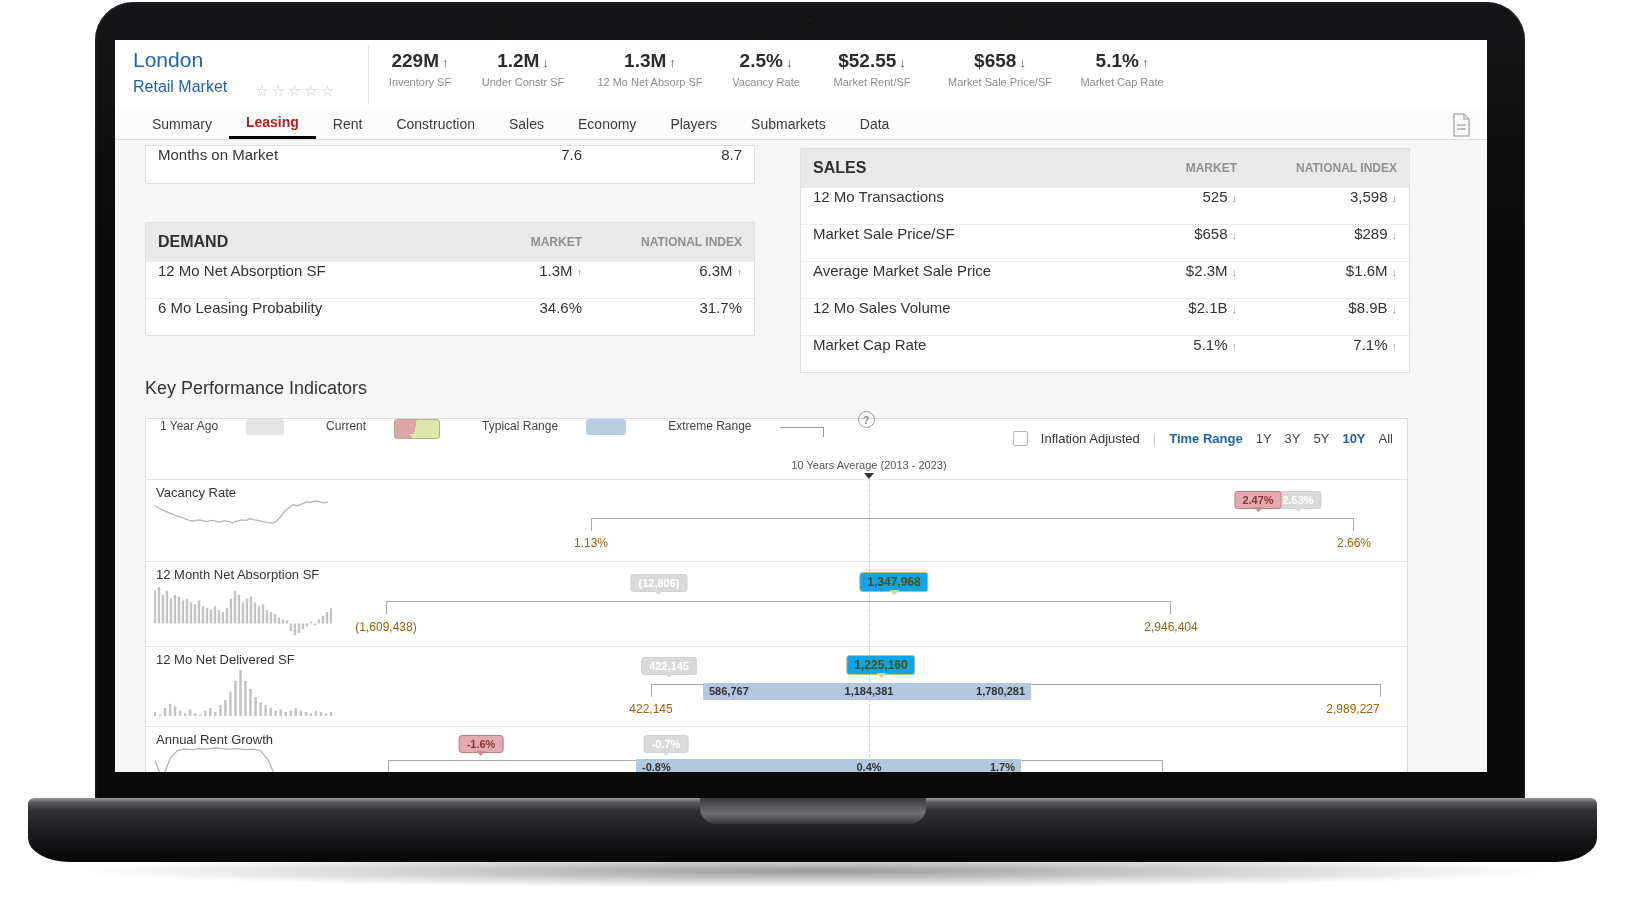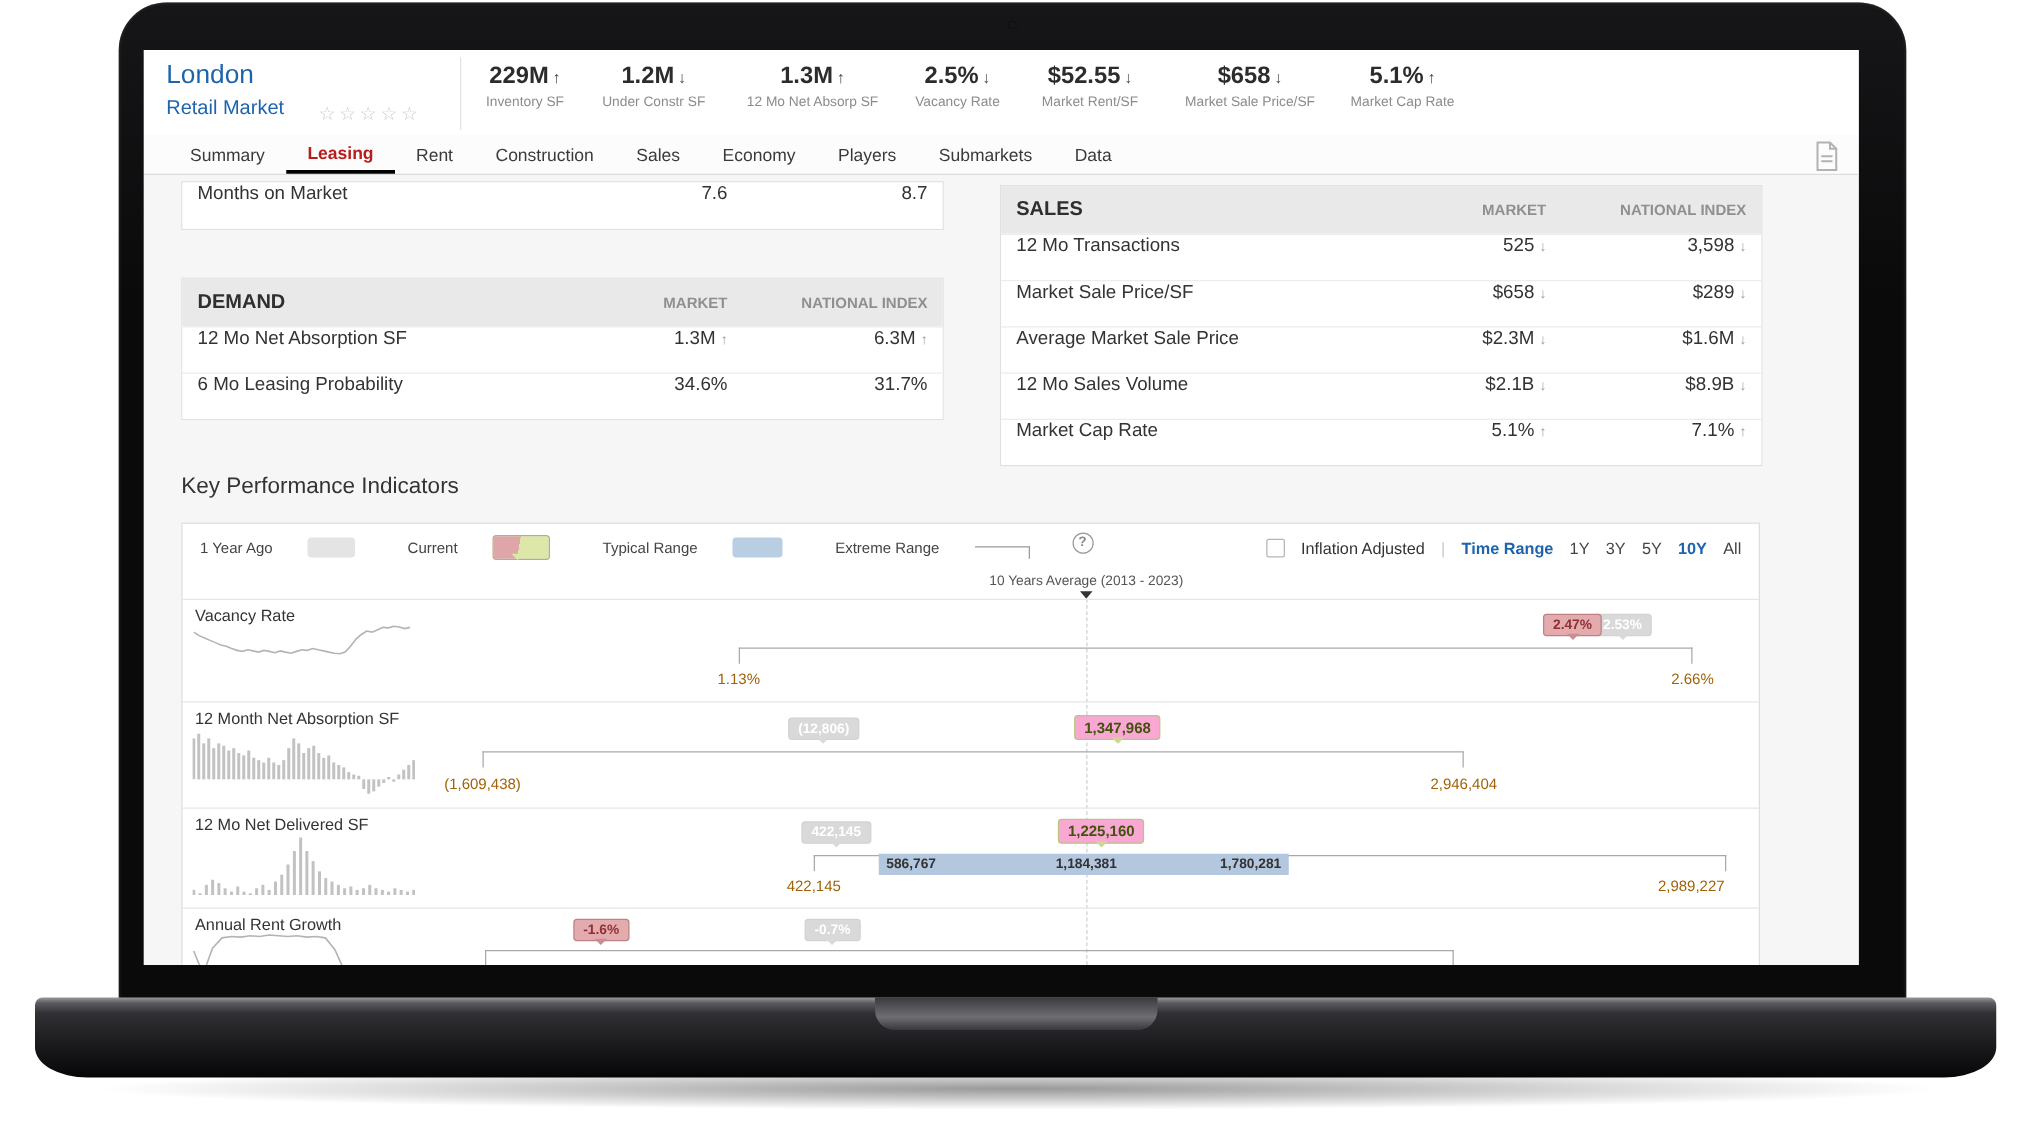--- a/index.html
+++ b/index.html
@@ -49,21 +49,21 @@
   .trow:first-child { border-top:none; }
   .lbl { flex:1; }
   .cm { width:120px; } .cn { width:160px; }
   .cm,.cn { text-align:right; white-space:nowrap; }
   .arr { font-size:11px; color:#9a9a9a; margin-left:4px; }
 
   .kpi-title { position:absolute; left:30px; top:238px; font-size:18px; font-weight:normal; color:#333; }
 
   
   .kpi-panel { position:absolute; left:30px; top:278px; width:1263px; height:440px; background:#fff; border:1px solid #ddd; }
-  .kpi-legend { position:absolute; left:0; top:0; width:100%; height:38px; display:flex; align-items:center; padding:0 14px;gap:20px; }
+  .kpi-legend { position:absolute; left:0; top:0; width:100%; height:38px; display:flex; padding:0 14px;gap:20px; }
   .lg-lab { font-size:12px; color:#444; margin-right:8px; white-space:nowrap; }
   .sw { position:relative; display:inline-block; height:16px; border-radius:3px; margin-right:22px; }
   .sw-gray { width:38px; background:#e4e4e4; }
   .sw-gray::after { content:''; position:absolute; left:12px; bottom:-5px; border:5px solid transparent; border-top-color:#e4e4e4; }
   .sw-current { width:46px; height:20px; background:linear-gradient(100deg,#dea6a9 0 46%,#dce7a8 46% 100%); border:1px solid #b9ab84; }
   .sw-current::after { content:''; position:absolute; left:14px; bottom:-6px; border:5px solid transparent; border-top-color:#dce7a8; }
   .sw-blue { width:40px; background:#b9cde3; }
   .sw-extreme { width:44px; height:10px; border-top:1px solid #9a9a9a; border-right:1px solid #9a9a9a; border-radius:0; background:transparent; margin-top:8px; margin-right:14px; }
   .help { width:17px; height:17px; border:1px solid #9a9a9a; border-radius:50%; color:#8a8a8a; font-size:11px; font-weight:bold;
           display:flex; align-items:center; justify-content:center; margin-top:-8px; cursor:pointer; }
@@ -87,21 +87,21 @@
   .kbar { position:absolute; height:17px; background:#b3c7de; z-index:2; font-size:11px; font-weight:bold; color:#333; }
   .kbar .bl { position:absolute; left:6px; top:0; line-height:17px; }
   .kbar .bm { position:absolute; top:0; line-height:17px; transform:translateX(-50%); }
   .kbar .br { position:absolute; right:6px; top:0; line-height:17px; }
   .xlab { position:absolute; transform:translateX(-50%); font-size:12px; color:#a16207; white-space:nowrap; }
   .badge { position:absolute; transform:translateX(-50%); height:18px; line-height:17px; padding:0 7px; border-radius:3px;
            font-size:11px; font-weight:bold; white-space:nowrap; }
   .badge::after { content:''; position:absolute; left:50%; bottom:-9px; margin-left:-5px; border:5px solid transparent; }
   .badge.red { background:#e3abae; border:1px solid #bd8184; color:#8e3134; z-index:4; }
   .badge.red::after { border-top-color:#c98e91; }
-  .badge.green { background:#f9a8d4; border:1px solid #b9c47e; color:#45520f; height:20px; line-height:19px; font-size:12px; z-index:4; }
+  .badge.green { background:#0ea5e9; border:1px solid #b9c47e; color:#45520f; height:20px; line-height:19px; font-size:12px; z-index:4; }
   .badge.green::after { border-top-color:#cdd695; }
   .badge.gray { background:#d9d9d9; border:1px solid #d2d2d2; color:#fff; z-index:3; }
   .badge.gray::after { border-top-color:#d9d9d9; }
 </style>
 </head>
 <body>
 
 <div class="stage">
   <div class="screen">
     <div class="camera"></div>
@@ -376,20 +376,25 @@
             <div class="badge gray" style="left:523px; top:10px;">422,145</div>
             <div class="badge green" style="left:735px; top:8px;">1,225,160</div>
           </div>
 
           <div class="krow" style="top:307px; height:130px;">
             <div class="kname">Annual Rent Growth</div>
             <svg class="spark" width="175" height="56" style="top:18px">
                 <polyline points="1.0,15.8 8.5,34.4 16.0,13.5 23.6,5.3 31.1,4.2 38.6,4.7 46.1,3.6 53.7,4.2 61.2,3.0 68.7,3.6 76.2,4.2 83.7,3.6 91.3,4.7 98.8,4.2 106.3,5.3 113.8,14.6 121.3,30.9 128.9,46.0 136.4,53.0 143.9,50.7 151.4,36.7 159.0,32.1 166.5,41.4 174.0,43.7" fill="none" stroke="#b4b4b4" stroke-width="1.3"></polyline>
               </svg>
             <div class="bracket" style="left:242px; width:775px; top:33px; height:13px;"></div>
+            <div class="kbar" style="left:490px; width:385px; top:32px;">
+              <span class="bl">-0.8%</span>
+              <span class="bm" style="left:233px">0.4%</span>
+              <span class="br">1.7%</span>
+            </div>
             <div class="badge red" style="left:335px; top:8px;">-1.6%</div>
             <div class="badge gray" style="left:520px; top:8px;">-0.7%</div>
           </div>
 
         </section>
       </main>
     </div>
   </div>
 
   <div class="base">

